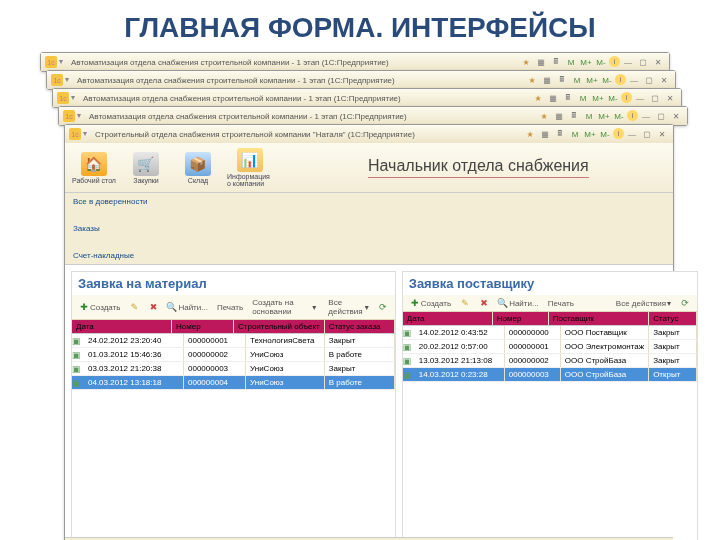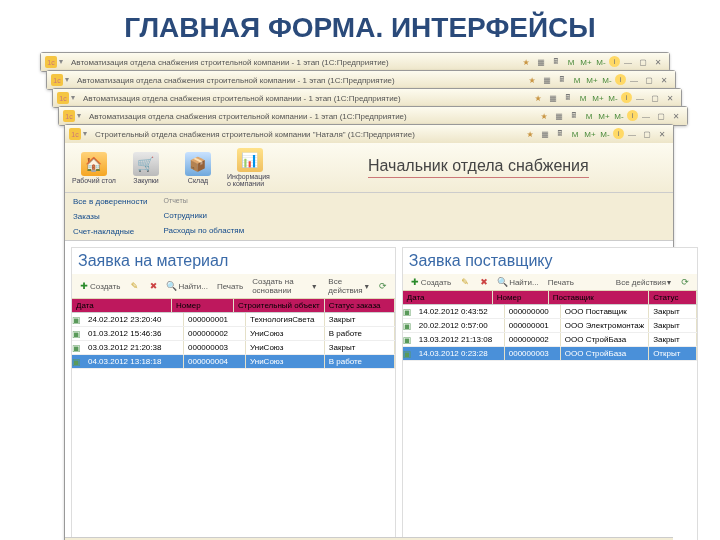--- a/index.html
+++ b/index.html
@@ -19,26 +19,26 @@
 .front{position:relative;width:100%;height:430px}
 .bigbar{height:50px;background:linear-gradient(#fdfbf0,#f3edd6);border-bottom:1px solid #ccc;display:flex;align-items:center;padding:0 6px;gap:6px}
 .bigbtn{display:flex;flex-direction:column;align-items:center;font-size:7px;color:#445;width:46px;cursor:pointer}
 .bigicon{width:26px;height:24px;border-radius:3px;display:flex;align-items:center;justify-content:center;font-size:14px;margin-bottom:1px}
 .i-home{background:linear-gradient(#ffd27a,#f5a623)}
 .i-cart{background:linear-gradient(#e8e8e8,#bbb)}
 .i-box{background:linear-gradient(#c9e2ff,#6fa8dc)}
 .i-info{background:linear-gradient(#ffe28a,#f0c060)}
 .role-label{font-size:16px;color:#444;margin-left:89px;border-bottom:1px solid #c77;padding-bottom:2px}
 .subbar{display:flex;background:#f3edd6;border-bottom:1px solid #ccc;font-size:8px}
-.subcol{padding:4px 8px;display:flex;flex-direction:column;gap:6px;color:#124a8b}
+.subcol{padding:4px 8px;display:flex;flex-direction:column;gap:18px;color:#124a8b}
 .subcol span{cursor:pointer}
 .subhead{color:#888;font-size:7px;margin-bottom:1px}
 .content{display:flex;gap:6px;padding:6px;background:#fff;height:calc(100% - 50px - 46px - 18px)}
 .panel{flex:1;border:1px solid #ddd;background:#fff;display:flex;flex-direction:column}
-.panel-title{font-size:16px;color:#3a6aa8;font-weight:normal;padding:4px 6px}
+.panel-title{font-size:13px;color:#3a6aa8;font-weight:bold;padding:4px 6px}
 .panel-tb{display:flex;align-items:center;gap:3px;padding:2px 4px;background:#fbf8ec;border-bottom:1px solid #e0d8b8;font-size:8px;color:#555}
 .pbtn{display:flex;align-items:center;gap:1px;padding:1px 3px;cursor:pointer}
 .pbtn .pi{width:10px;height:10px;display:flex;align-items:center;justify-content:center;font-size:9px}
 .pi.add{color:#2a8a2a}.pi.edit{color:#c9a227}.pi.del{color:#c44}.pi.find{color:#888}.pi.ref{color:#4a8a4a}
 .table{flex:1;overflow:auto;font-size:8px}
 .thead{display:flex;background:#be185d;border-bottom:1px solid #ccc}
 .th,.td{padding:2px 4px;border-right:1px solid #e5e0c8;white-space:nowrap;overflow:hidden}
 .trow{display:flex;border-bottom:1px solid #eee;align-items:center}
 .trow.sel{background:#4a90d9;color:#fff}
 .ricon{width:12px;font-size:9px;color:#5a9a5a}
@@ -168,25 +168,20 @@
         </div>
       <div class="role-label">Начальник отдела снабжения</div>
     </div>
 
     <div class="subbar">
       <div class="subcol">
         <span>Все в доверенности</span>
         <span>Заказы</span>
         <span>Счет-накладные</span>
       </div>
-      <div class="subcol">
-        <span class="subhead">Отчеты</span>
-        <span>Сотрудники</span>
-        <span>Расходы по областям</span>
-      </div>
     </div>
 
     <div class="content">
 
       <div class="panel">
         <div class="panel-title">Заявка на материал</div>
         <div class="panel-tb">
           <span class="pbtn">
               <span class="pi add">✚</span>
               <span>Создать</span>

